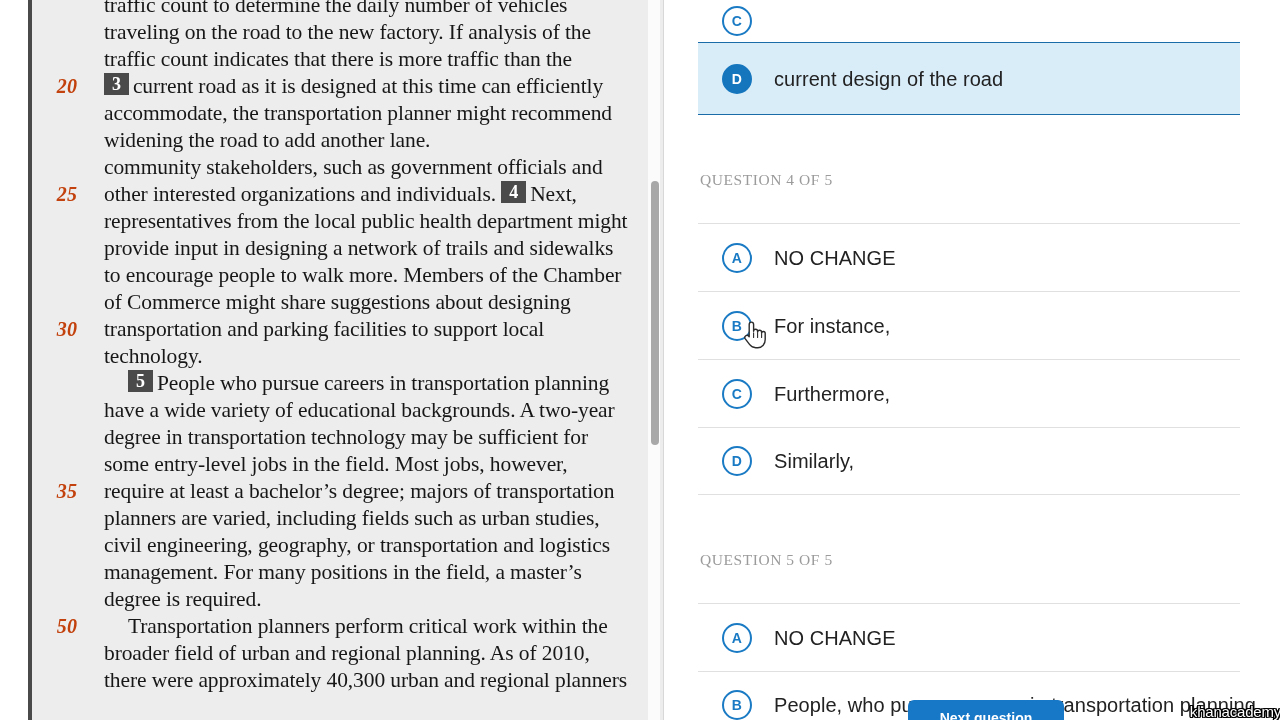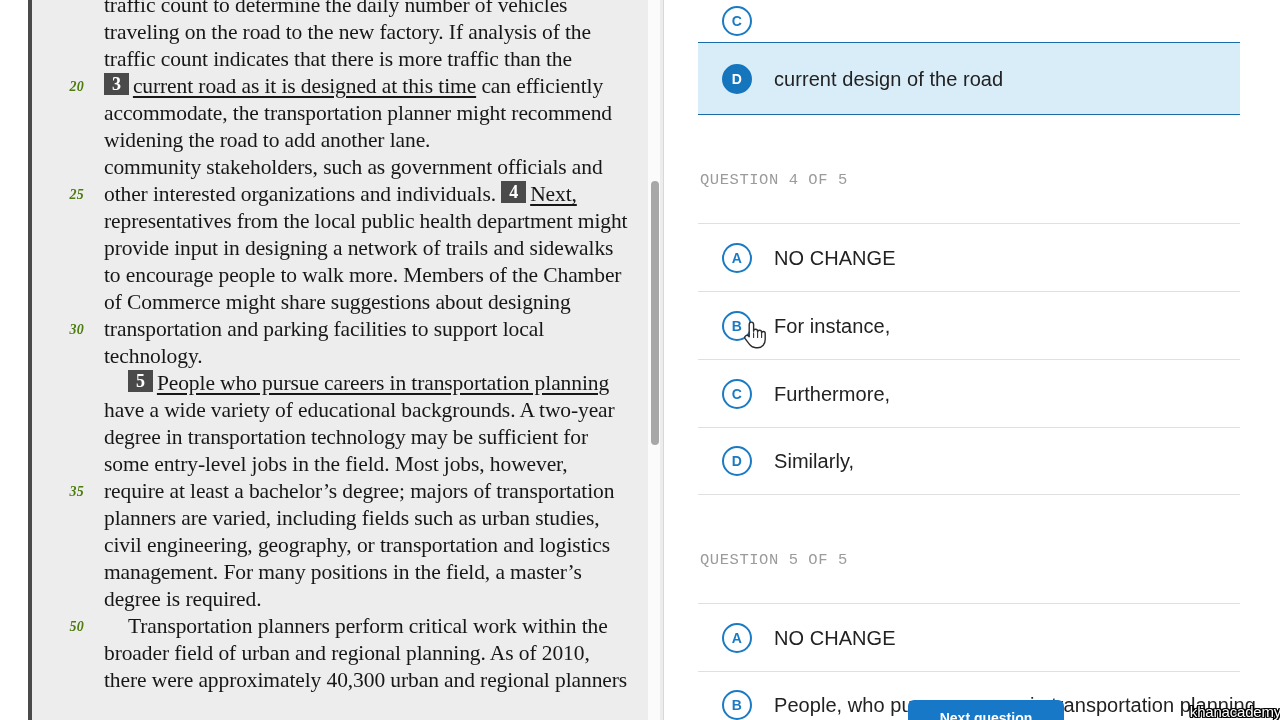--- a/index.html
+++ b/index.html
@@ -44,47 +44,47 @@
     font-size: 21.5px;
     line-height: 27px;
     color: #171717;
     white-space: nowrap;
     letter-spacing: -0.1px;
   }
   .lineno {
     position: absolute;
     left: 0px;
     width: 34px;
-    text-align: right;
+    text-align: center;
     font-family: "Liberation Serif", serif;
     font-style: italic;
     font-weight: bold;
-    font-size: 14px;
-    color: #4d7c0f;
+    font-size: 20px;
+    color: #c2410c;
     line-height: 27px;
     letter-spacing: 0.3px;
   }
   .ltext { display: inline-block; margin-left: 54px; }
   .indent { padding-left: 24px; }
 
   .qnum {
     display: inline-block;
     background: #4a4a4a;
     color: #ffffff;
     font-family: "Liberation Serif", serif;
     font-weight: bold;
     font-size: 18px;
     line-height: 22px;
     padding: 0 8px;
     vertical-align: 2px;
     margin-right: 4px;
     position: relative;
     top: -1px;
   }
-  .uline { text-decoration: underline; text-underline-offset: 2.5px; }
+  .uline { text-underline-offset: 2.5px; }
 
   
   #passage-scrollbar-track {
     position: absolute;
     right: 3px;
     top: 0;
     width: 12px;
     height: 720px;
     background: #fbfbfb;
   }
@@ -160,21 +160,21 @@
   .choice-text {
     font-family: "Liberation Sans", sans-serif;
     font-size: 20px;
     color: #222222;
     line-height: 24px;
     letter-spacing: 0.05px;
     white-space: nowrap;
   }
 
   .q-label {
-    font-family: Liberation Mono, monospace;
+    font-family: Liberation Serif, serif;
     font-size: 15.5px;
     color: #9b9b9b;
     letter-spacing: 0.55px;
     padding-left: 2px;
   }
 
   .spacer-lg { height: 56px; }
   .spacer-after-label { height: 34px; }
 
   

